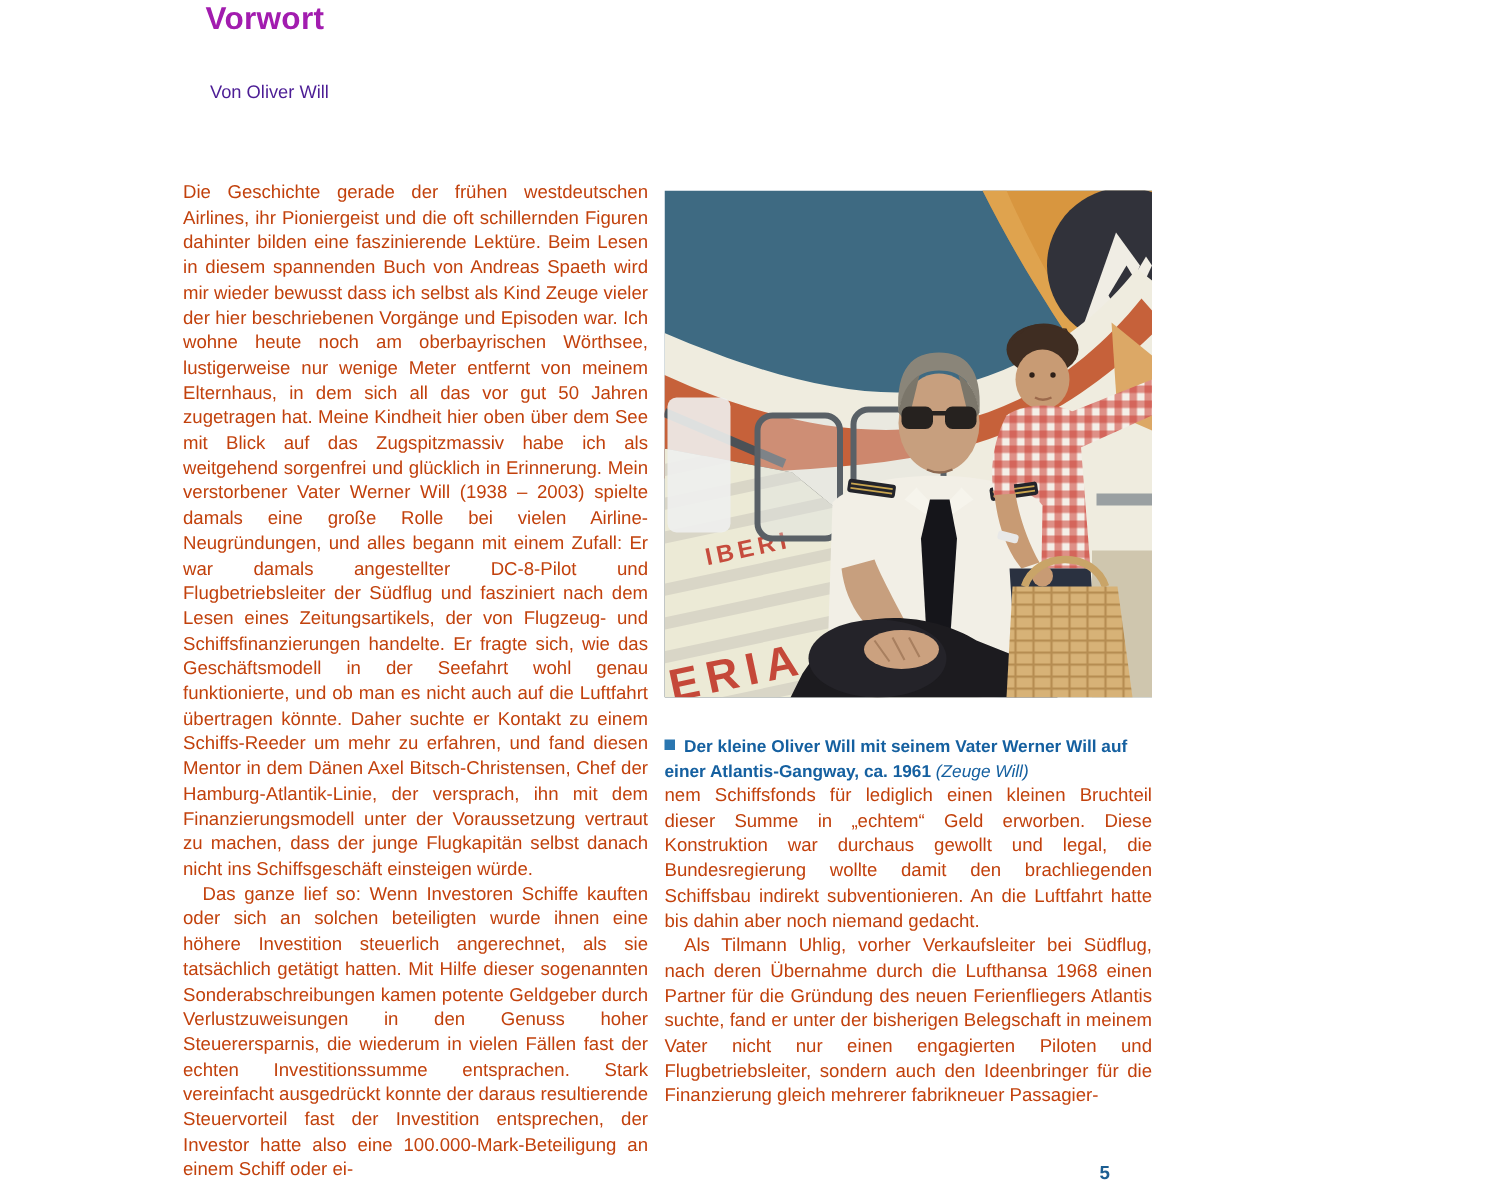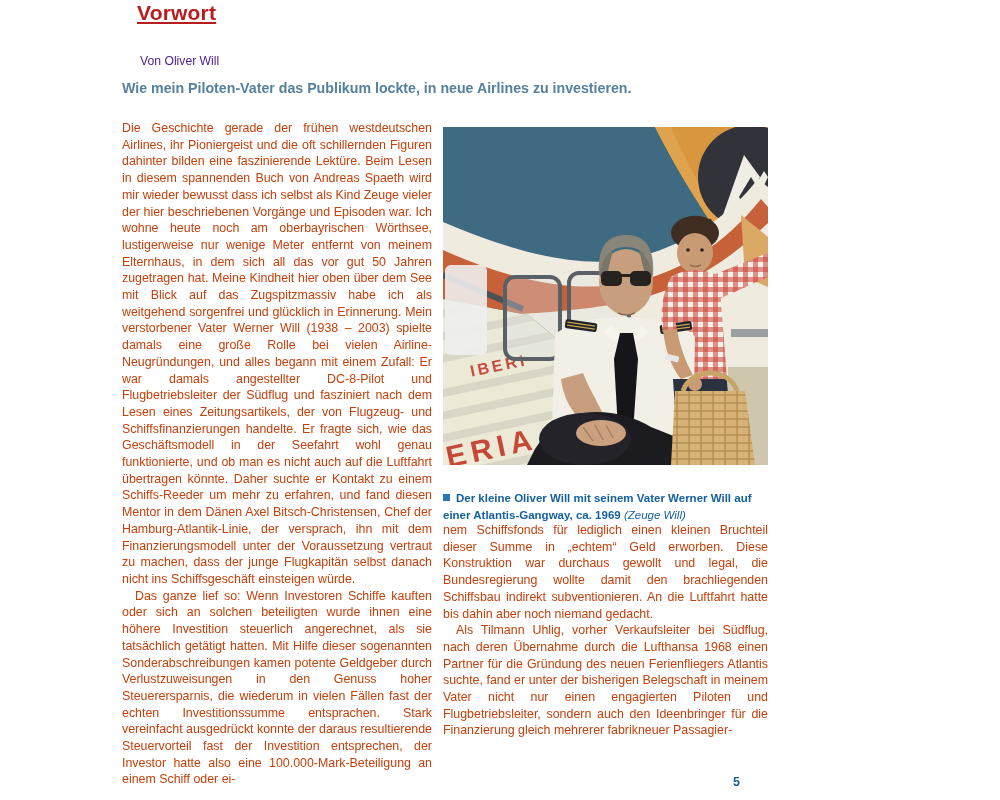--- a/index.html
+++ b/index.html
@@ -1,19 +1,19 @@
 <!DOCTYPE html>
 <html lang="de"><head>
 <meta charset="utf-8">
 <style>
   * { margin:0; padding:0; box-sizing:border-box; }
   html,body { width:1000px; height:800px; background:#ffffff; font-family:"Liberation Sans", sans-serif; }
   #page { position:relative; width:1000px; height:800px; background:#ffffff; overflow:hidden; }
 
-  .title { position:absolute; left:137px; top:1px; font-size:21px; font-weight:bold; color:#b91c1c; letter-spacing:0.2px;text-decoration:underline; }
+  .title { position:absolute; left:137px; top:1px; font-size:21px; font-weight:bold; color:#a21caf; letter-spacing:0.2px; }
   .byline { position:absolute; left:140px; top:54px; font-size:12.2px; color:#4c1d95; }
   .subtitle { position:absolute; left:122px; top:80px; width:700px; font-size:14.2px; font-weight:bold; color:#57809d; }
 
   .col { position:absolute; top:120px; font-size:12.4px; line-height:16.7px; color:#c2410c; text-align:justify; hyphens:auto; -webkit-hyphens:auto; }
   .col p { margin:0; }
   .col p.indent { text-indent:13px; }
   #col-left  { left:122px; width:310px; }
   #col-right { left:443px; top:522px; width:325px; }
 
   #photo { position:absolute; left:443px; top:127px; width:325px; height:338px; }
@@ -25,21 +25,20 @@
 
   .pageno { position:absolute; left:733px; top:775px; font-size:12.5px; font-weight:bold; color:#1c5e92; }
 </style>
 </head>
 <body>
 
 <div id="page">
 
   <h1 class="title">Vorwort</h1>
   <div class="byline">Von Oliver Will</div>
-  <div class="subtitle">Wie mein Piloten-Vater das Publikum lockte, in neue Airlines zu investieren.</div>
 
   <div class="col" id="col-left">
     <p>Die Geschichte gerade der frühen westdeutschen Airlines, ihr Pioniergeist und die oft schillernden Figuren dahinter bilden eine faszinierende Lektüre. Beim Lesen in diesem spannenden Buch von Andreas Spaeth wird mir wieder bewusst dass ich selbst als Kind Zeuge vieler der hier beschriebenen Vorgänge und Episoden war. Ich wohne heute noch am oberbayrischen Wörthsee, lustigerweise nur wenige Meter entfernt von meinem Elternhaus, in dem sich all das vor gut 50 Jahren zugetragen hat. Meine Kindheit hier oben über dem See mit Blick auf das Zugspitzmassiv habe ich als weitgehend sorgenfrei und glücklich in Erinnerung. Mein verstorbener Vater Werner Will (1938 – 2003) spielte damals eine große Rolle bei vielen Airline-Neugründungen, und alles begann mit einem Zufall: Er war damals angestellter DC-8-Pilot und Flugbetriebsleiter der Südflug und fasziniert nach dem Lesen eines Zeitungsartikels, der von Flugzeug- und Schiffsfinanzierungen handelte. Er fragte sich, wie das Geschäftsmodell in der Seefahrt wohl genau funktionierte, und ob man es nicht auch auf die Luftfahrt übertragen könnte. Daher suchte er Kontakt zu einem Schiffs-Reeder um mehr zu erfahren, und fand diesen Mentor in dem Dänen Axel Bitsch-Christensen, Chef der Hamburg-Atlantik-Linie, der versprach, ihn mit dem Finanzierungsmodell unter der Voraussetzung vertraut zu machen, dass der junge Flugkapitän selbst danach nicht ins Schiffsgeschäft einsteigen würde.</p>
     <p class="indent">Das ganze lief so: Wenn Investoren Schiffe kauften oder sich an solchen beteiligten wurde ihnen eine höhere Investition steuerlich angerechnet, als sie tatsächlich getätigt hatten. Mit Hilfe dieser sogenannten Sonderabschreibungen kamen potente Geldgeber durch Verlustzuweisungen in den Genuss hoher Steuerersparnis, die wiederum in vielen Fällen fast der echten Investitionssumme entsprachen. Stark vereinfacht ausgedrückt konnte der daraus resultierende Steuervorteil fast der Investition entsprechen, der Investor hatte also eine 100.000-Mark-Beteiligung an einem Schiff oder ei-</p>
   </div>
 
   <div id="photo">
     <svg viewBox="0 0 325 338" xmlns="http://www.w3.org/2000/svg">
       <defs>
         <pattern id="gingham" width="10" height="10" patternUnits="userSpaceOnUse">
@@ -151,21 +150,21 @@
           <rect x="236" y="288" width="48" height="9" fill="#7d8da3"></rect>
           <circle cx="252" cy="257" r="7" fill="#c89b74"></circle>
           <path d="M240,264 C248,240 286,240 294,264" stroke="#c9a468" stroke-width="5" fill="none"></path>
           <path d="M232,264 L302,264 L312,338 L228,338 Z" fill="url(#basketweave)"></path>
         </g>
       </g>
     </svg>
   </div>
 
   <div id="caption">
-    <span class="marker"></span><span>Der kleine Oliver Will mit seinem Vater Werner Will auf einer Atlantis-Gangway, ca. 1969 </span><span class="credit">(Zeuge Will)</span>
+    <span class="marker"></span><span>Der kleine Oliver Will mit seinem Vater Werner Will auf einer Atlantis-Gangway, ca. 1961 </span><span class="credit">(Zeuge Will)</span>
   </div>
 
   <div class="col" id="col-right">
     <p>nem Schiffsfonds für lediglich einen kleinen Bruchteil dieser Summe in „echtem“ Geld erworben. Diese Konstruktion war durchaus gewollt und legal, die Bundesregierung wollte damit den brachliegenden Schiffsbau indirekt subventionieren. An die Luftfahrt hatte bis dahin aber noch niemand gedacht.</p>
     <p class="indent">Als Tilmann Uhlig, vorher Verkaufsleiter bei Südflug, nach deren Übernahme durch die Lufthansa 1968 einen Partner für die Gründung des neuen Ferienfliegers Atlantis suchte, fand er unter der bisherigen Belegschaft in meinem Vater nicht nur einen engagierten Piloten und Flugbetriebsleiter, sondern auch den Ideenbringer für die Finanzierung gleich mehrerer fabrikneuer Passagier-</p>
   </div>
 
   <div class="pageno">5</div>
 
 </div>

